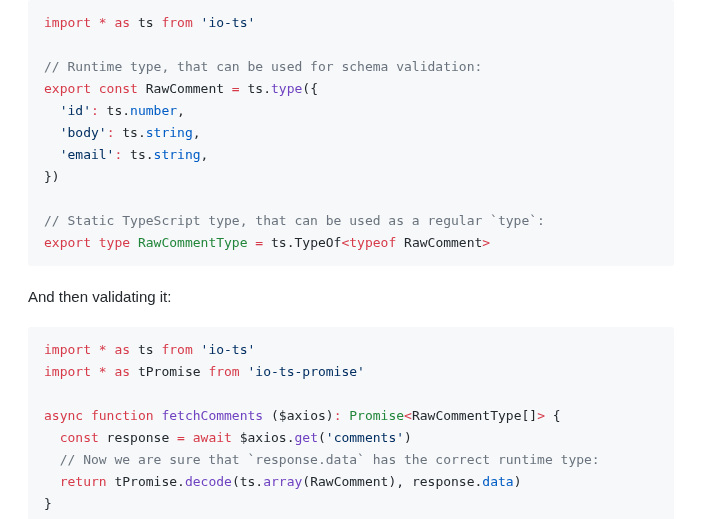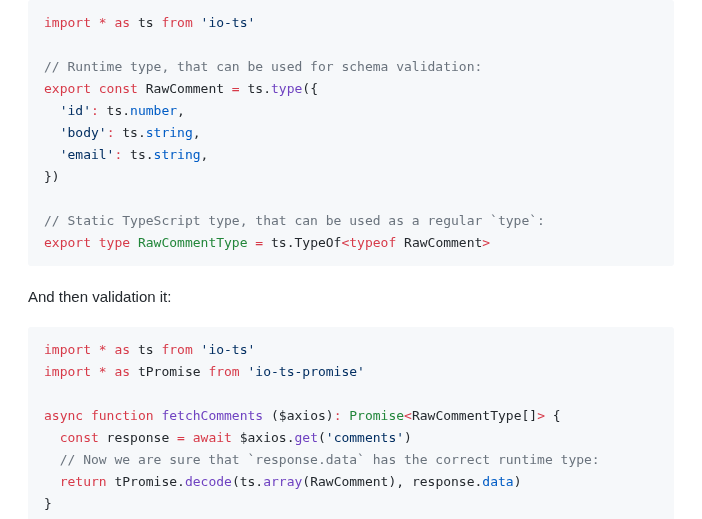--- a/index.html
+++ b/index.html
@@ -32,17 +32,17 @@
   .tok { white-space: pre; }
   pre { margin: 0; white-space: pre; }
 </style>
 </head>
 <body>
 
 <div class="code-block">
   <pre id="cb1"><div><span class="tok" style="color: rgb(215, 58, 73);">import</span><span class="tok" style="color: rgb(36, 41, 46);"> </span><span class="tok" style="color: rgb(215, 58, 73);">*</span><span class="tok" style="color: rgb(36, 41, 46);"> </span><span class="tok" style="color: rgb(215, 58, 73);">as</span><span class="tok" style="color: rgb(36, 41, 46);"> ts </span><span class="tok" style="color: rgb(215, 58, 73);">from</span><span class="tok" style="color: rgb(36, 41, 46);"> </span><span class="tok" style="color: rgb(3, 47, 98);">'io-ts'</span></div><div>&nbsp;</div><div><span class="tok" style="color: rgb(106, 115, 125);">// Runtime type, that can be used for schema validation:</span></div><div><span class="tok" style="color: rgb(215, 58, 73);">export</span><span class="tok" style="color: rgb(36, 41, 46);"> </span><span class="tok" style="color: rgb(215, 58, 73);">const</span><span class="tok" style="color: rgb(36, 41, 46);"> RawComment </span><span class="tok" style="color: rgb(215, 58, 73);">=</span><span class="tok" style="color: rgb(36, 41, 46);"> ts</span><span class="tok" style="color: rgb(36, 41, 46);">.</span><span class="tok" style="color: rgb(111, 66, 193);">type</span><span class="tok" style="color: rgb(36, 41, 46);">({</span></div><div><span class="tok" style="color: rgb(36, 41, 46);">  </span><span class="tok" style="color: rgb(3, 47, 98);">'id'</span><span class="tok" style="color: rgb(215, 58, 73);">:</span><span class="tok" style="color: rgb(36, 41, 46);"> ts</span><span class="tok" style="color: rgb(36, 41, 46);">.</span><span class="tok" style="color: rgb(0, 92, 197);">number</span><span class="tok" style="color: rgb(36, 41, 46);">,</span></div><div><span class="tok" style="color: rgb(36, 41, 46);">  </span><span class="tok" style="color: rgb(3, 47, 98);">'body'</span><span class="tok" style="color: rgb(215, 58, 73);">:</span><span class="tok" style="color: rgb(36, 41, 46);"> ts</span><span class="tok" style="color: rgb(36, 41, 46);">.</span><span class="tok" style="color: rgb(0, 92, 197);">string</span><span class="tok" style="color: rgb(36, 41, 46);">,</span></div><div><span class="tok" style="color: rgb(36, 41, 46);">  </span><span class="tok" style="color: rgb(3, 47, 98);">'email'</span><span class="tok" style="color: rgb(215, 58, 73);">:</span><span class="tok" style="color: rgb(36, 41, 46);"> ts</span><span class="tok" style="color: rgb(36, 41, 46);">.</span><span class="tok" style="color: rgb(0, 92, 197);">string</span><span class="tok" style="color: rgb(36, 41, 46);">,</span></div><div><span class="tok" style="color: rgb(36, 41, 46);">})</span></div><div>&nbsp;</div><div><span class="tok" style="color: rgb(106, 115, 125);">// Static TypeScript type, that can be used as a regular `type`:</span></div><div><span class="tok" style="color: rgb(215, 58, 73);">export</span><span class="tok" style="color: rgb(36, 41, 46);"> </span><span class="tok" style="color: rgb(215, 58, 73);">type</span><span class="tok" style="color: rgb(36, 41, 46);"> </span><span class="tok" style="color: rgb(34, 134, 58);">RawCommentType</span><span class="tok" style="color: rgb(36, 41, 46);"> </span><span class="tok" style="color: rgb(215, 58, 73);">=</span><span class="tok" style="color: rgb(36, 41, 46);"> ts</span><span class="tok" style="color: rgb(36, 41, 46);">.</span><span class="tok" style="color: rgb(36, 41, 46);">TypeOf</span><span class="tok" style="color: rgb(215, 58, 73);">&lt;</span><span class="tok" style="color: rgb(215, 58, 73);">typeof</span><span class="tok" style="color: rgb(36, 41, 46);"> RawComment</span><span class="tok" style="color: rgb(215, 58, 73);">&gt;</span></div></pre>
 </div>
 
-<p class="prose">And then validation it:</p>
+<p class="prose">And then validating it:</p>
 
 <div class="code-block">
   <pre id="cb2"><div><span class="tok" style="color: rgb(215, 58, 73);">import</span><span class="tok" style="color: rgb(36, 41, 46);"> </span><span class="tok" style="color: rgb(215, 58, 73);">*</span><span class="tok" style="color: rgb(36, 41, 46);"> </span><span class="tok" style="color: rgb(215, 58, 73);">as</span><span class="tok" style="color: rgb(36, 41, 46);"> ts </span><span class="tok" style="color: rgb(215, 58, 73);">from</span><span class="tok" style="color: rgb(36, 41, 46);"> </span><span class="tok" style="color: rgb(3, 47, 98);">'io-ts'</span></div><div><span class="tok" style="color: rgb(215, 58, 73);">import</span><span class="tok" style="color: rgb(36, 41, 46);"> </span><span class="tok" style="color: rgb(215, 58, 73);">*</span><span class="tok" style="color: rgb(36, 41, 46);"> </span><span class="tok" style="color: rgb(215, 58, 73);">as</span><span class="tok" style="color: rgb(36, 41, 46);"> tPromise </span><span class="tok" style="color: rgb(215, 58, 73);">from</span><span class="tok" style="color: rgb(36, 41, 46);"> </span><span class="tok" style="color: rgb(3, 47, 98);">'io-ts-promise'</span></div><div>&nbsp;</div><div><span class="tok" style="color: rgb(215, 58, 73);">async</span><span class="tok" style="color: rgb(36, 41, 46);"> </span><span class="tok" style="color: rgb(215, 58, 73);">function</span><span class="tok" style="color: rgb(36, 41, 46);"> </span><span class="tok" style="color: rgb(111, 66, 193);">fetchComments</span><span class="tok" style="color: rgb(36, 41, 46);"> ($axios)</span><span class="tok" style="color: rgb(215, 58, 73);">:</span><span class="tok" style="color: rgb(36, 41, 46);"> </span><span class="tok" style="color: rgb(34, 134, 58);">Promise</span><span class="tok" style="color: rgb(215, 58, 73);">&lt;</span><span class="tok" style="color: rgb(36, 41, 46);">RawCommentType[]</span><span class="tok" style="color: rgb(215, 58, 73);">&gt;</span><span class="tok" style="color: rgb(36, 41, 46);"> {</span></div><div><span class="tok" style="color: rgb(36, 41, 46);">  </span><span class="tok" style="color: rgb(215, 58, 73);">const</span><span class="tok" style="color: rgb(36, 41, 46);"> response </span><span class="tok" style="color: rgb(215, 58, 73);">=</span><span class="tok" style="color: rgb(36, 41, 46);"> </span><span class="tok" style="color: rgb(215, 58, 73);">await</span><span class="tok" style="color: rgb(36, 41, 46);"> $axios</span><span class="tok" style="color: rgb(36, 41, 46);">.</span><span class="tok" style="color: rgb(111, 66, 193);">get</span><span class="tok" style="color: rgb(36, 41, 46);">(</span><span class="tok" style="color: rgb(3, 47, 98);">'comments'</span><span class="tok" style="color: rgb(36, 41, 46);">)</span></div><div><span class="tok" style="color: rgb(36, 41, 46);">  </span><span class="tok" style="color: rgb(106, 115, 125);">// Now we are sure that `response.data` has the correct runtime type:</span></div><div><span class="tok" style="color: rgb(36, 41, 46);">  </span><span class="tok" style="color: rgb(215, 58, 73);">return</span><span class="tok" style="color: rgb(36, 41, 46);"> tPromise</span><span class="tok" style="color: rgb(36, 41, 46);">.</span><span class="tok" style="color: rgb(111, 66, 193);">decode</span><span class="tok" style="color: rgb(36, 41, 46);">(ts</span><span class="tok" style="color: rgb(36, 41, 46);">.</span><span class="tok" style="color: rgb(111, 66, 193);">array</span><span class="tok" style="color: rgb(36, 41, 46);">(RawComment)</span><span class="tok" style="color: rgb(36, 41, 46);">,</span><span class="tok" style="color: rgb(36, 41, 46);"> response</span><span class="tok" style="color: rgb(36, 41, 46);">.</span><span class="tok" style="color: rgb(0, 92, 197);">data</span><span class="tok" style="color: rgb(36, 41, 46);">)</span></div><div><span class="tok" style="color: rgb(36, 41, 46);">}</span></div></pre>
 </div>
 
 </body></html>

